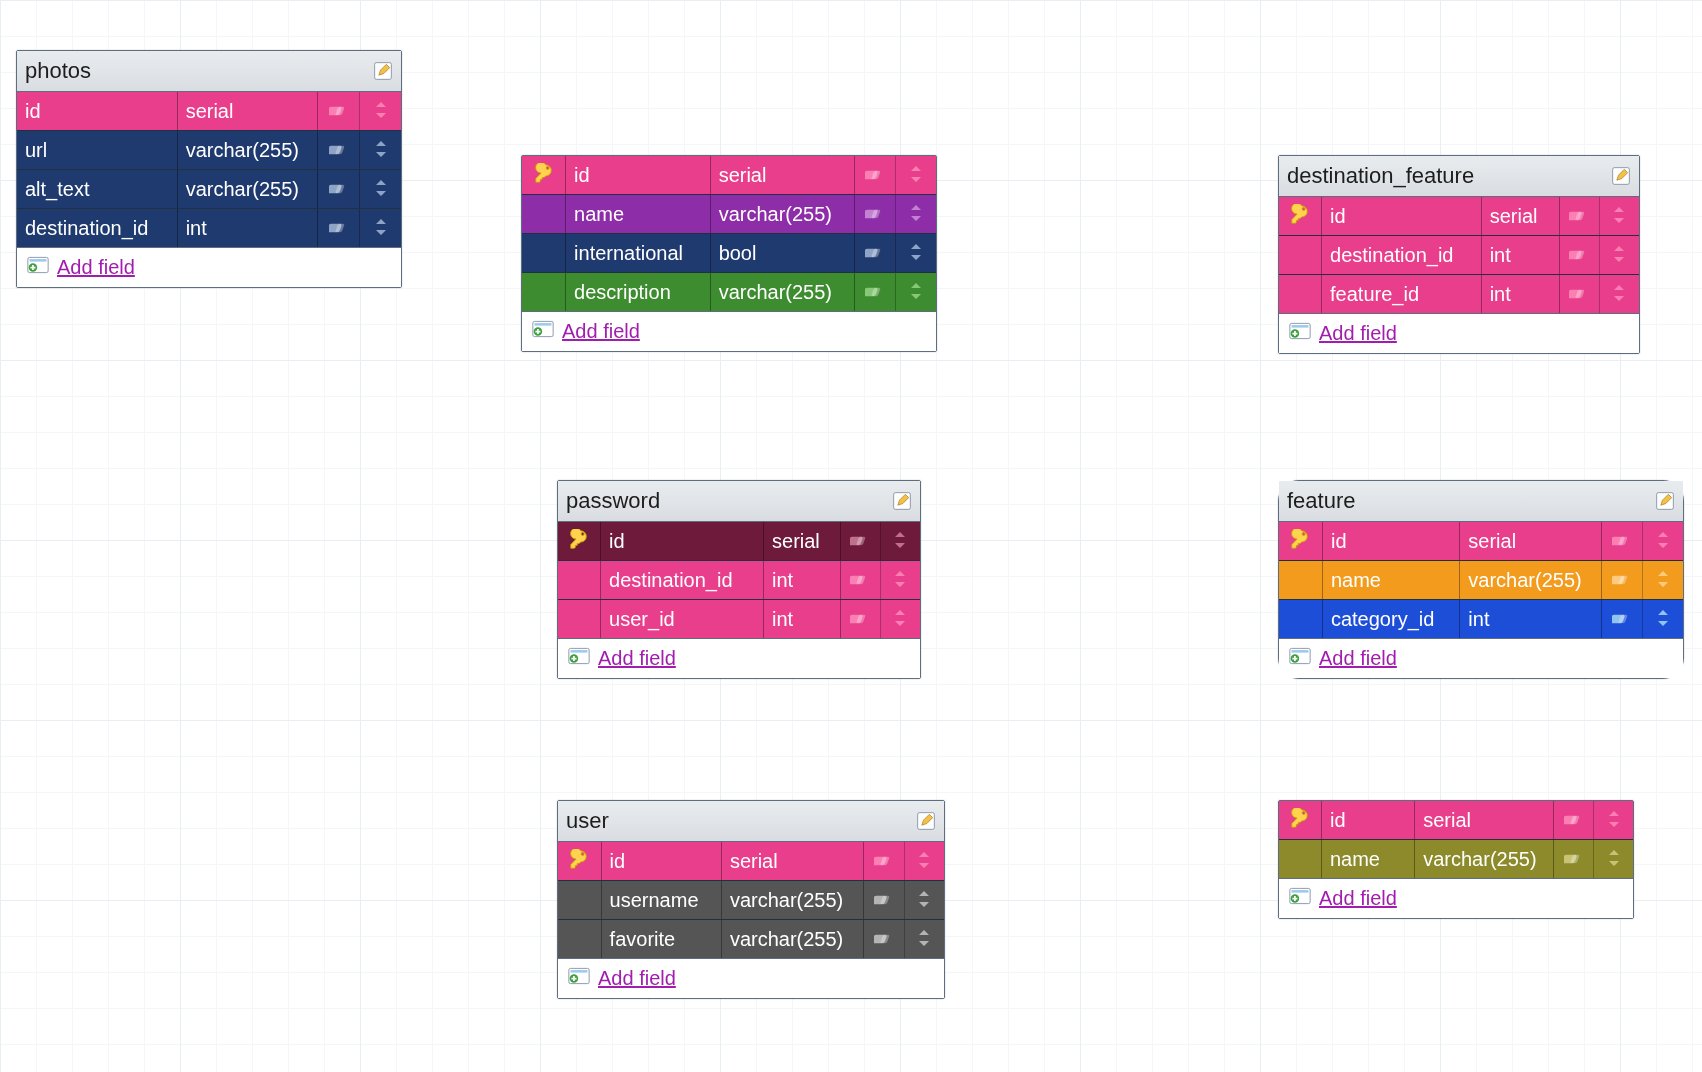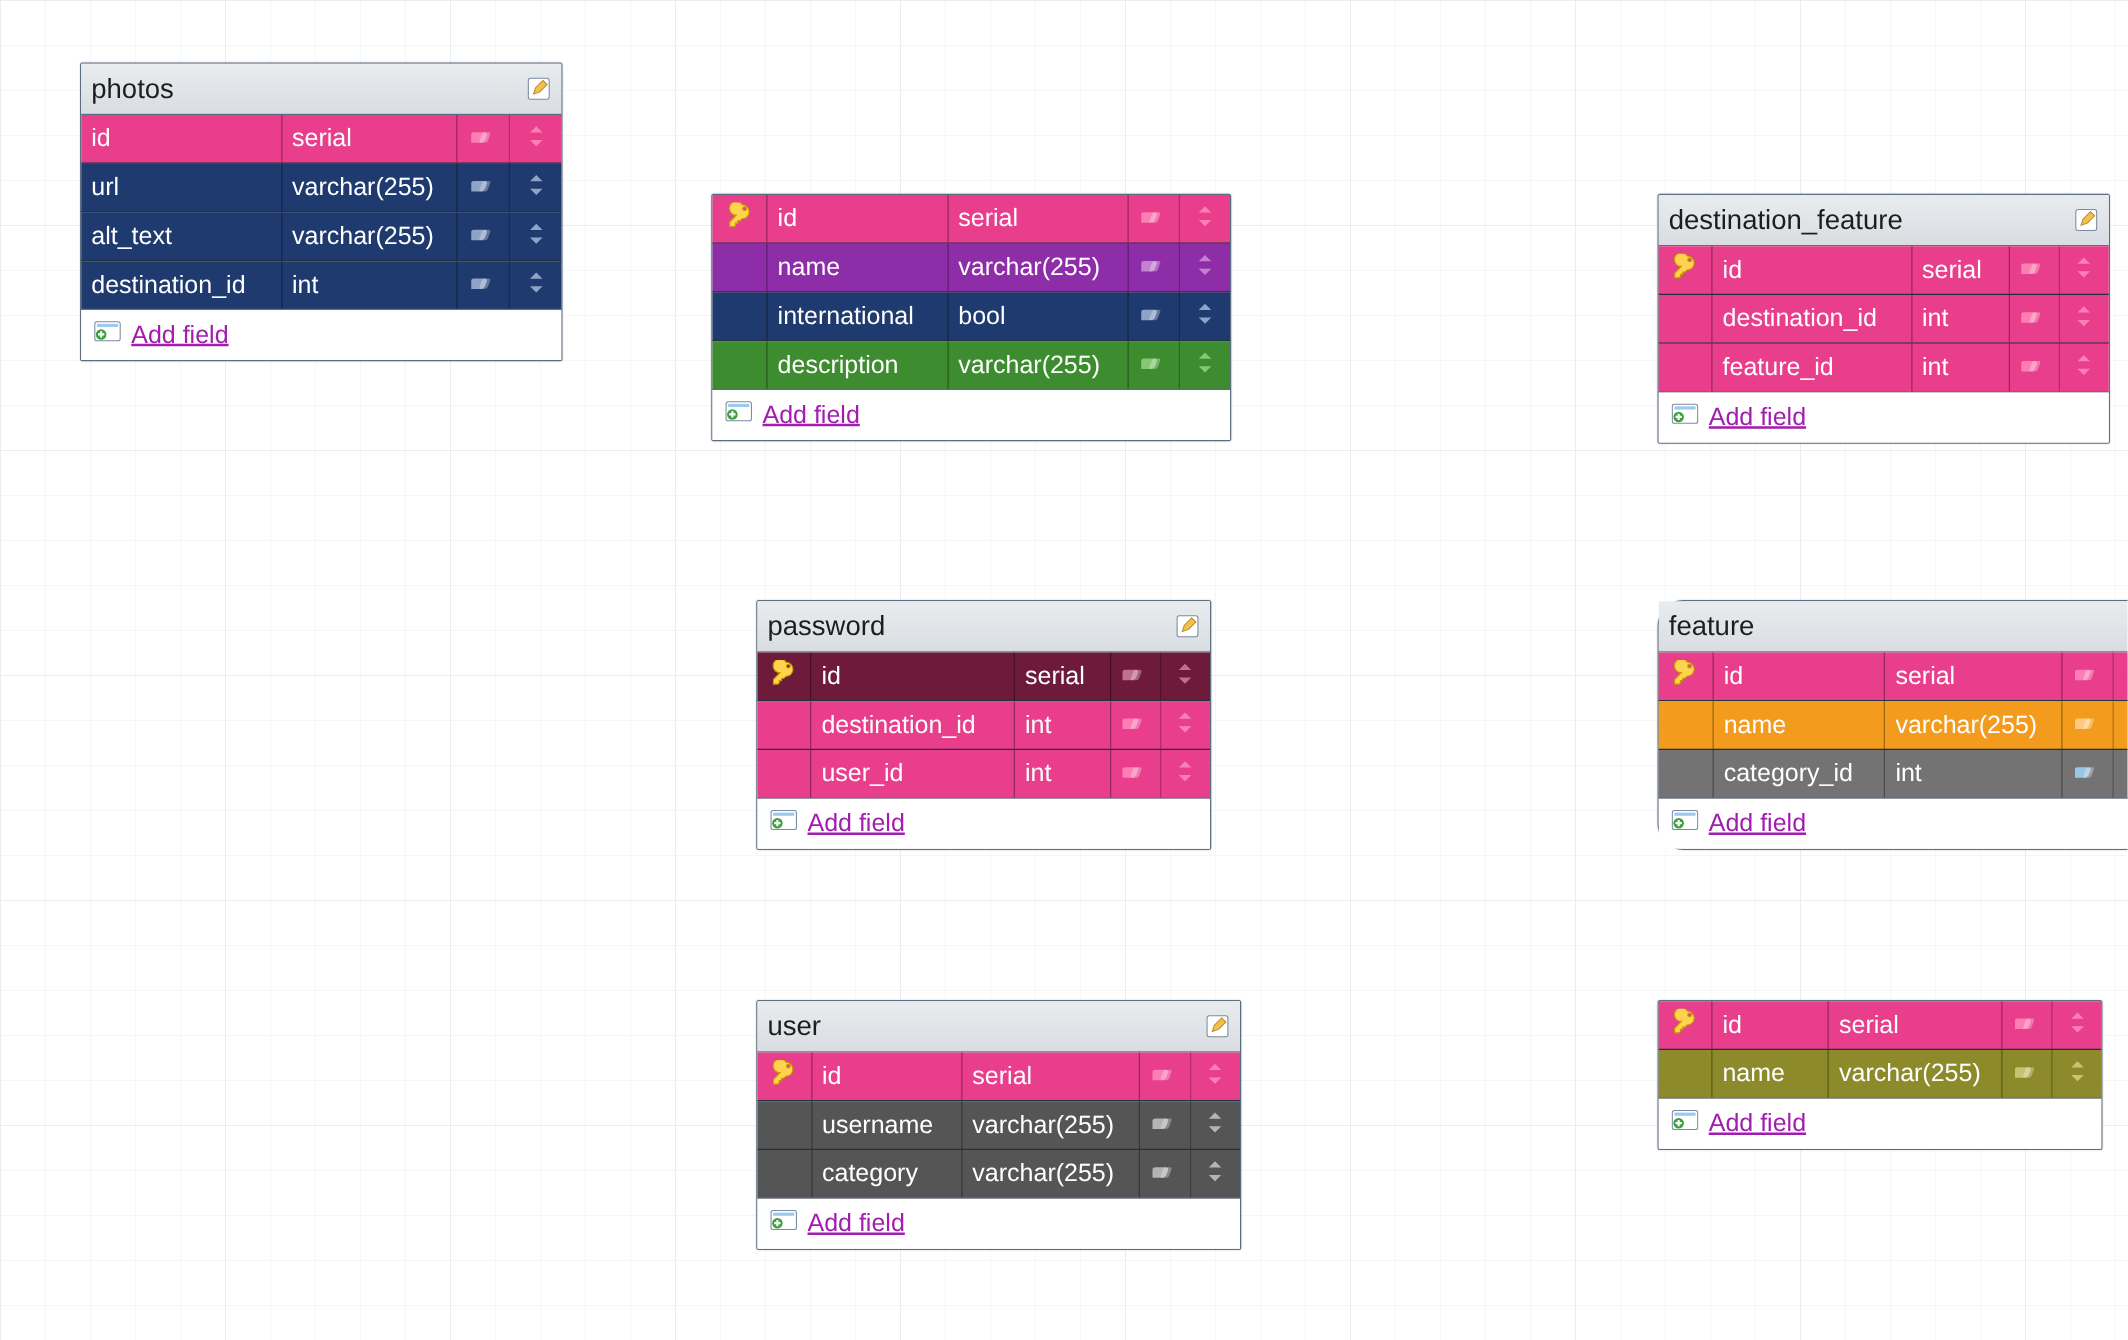--- a/index.html
+++ b/index.html
@@ -24,21 +24,20 @@
   svg.connectors{position:absolute;inset:0;z-index:1;pointer-events:none;}
 
   .tbl{
     position:absolute;
     border:1px solid #5c6e80;
     background:#fff;
     box-shadow:0 0 0 1px rgba(0,0,0,.05);
     z-index:2;
     font-size:20px;
     border-radius:2px;
-    margin-left:48px;
   }
   .tbl-head{
     background:linear-gradient(#e9ecef,#d9dde1);
     border-bottom:1px solid #5c6e80;
     padding:4px 8px 4px 8px;
     font-size:22px;
     color:#1d1d1d;
     display:flex;align-items:center;justify-content:space-between;
     height:32px;
   }
@@ -61,21 +60,21 @@
     color:#0b5db5;font-size:20px;
   }
   .addfield a{color:#a21caf;text-decoration:underline;cursor:pointer;}
   
   .c-pink{background:#e83e8c;}
   .c-navy{background:#1f3a6e;}
   .c-purple{background:#8e2da8;}
   .c-green{background:#3d8c2f;}
   .c-maroon{background:#6e1a3a;}
   .c-orange{background:#f29b1d;}
-  .c-blue{background:#737373;}
+  .c-blue{background:#1d4ed8;}
   .c-olive{background:#8c8a2a;}
   .c-grey{background:#555;}
   
   .key-ic svg{width:22px;height:22px;}
   .erase-ic,.sort-ic{opacity:.9;}
   .erase-ic svg{width:20px;height:14px;}
   .sort-ic svg{width:14px;height:18px;}
   .plus-ic svg{width:22px;height:18px;}
   .edit-ic svg{width:20px;height:20px;}
   
@@ -518,21 +517,21 @@
               </svg></span>
           </div>
           <div class="cell ic2">
             <span class="sort-ic"><svg viewBox="0 0 12 18">
                 <path fill="#bfbfbf" d="M6 1l5 5H1zM6 17l-5-5h10z"></path>
               </svg></span>
           </div>
         </div>
         <div class="row c-grey">
           <div class="cell key"></div>
-          <div class="cell name" style="width: 132px;">category</div>
+          <div class="cell name" style="width: 132px;">favorite</div>
           <div class="cell type" style="width: 160px;">varchar(255)</div>
           <div class="cell ic">
             <span class="erase-ic"><svg viewBox="0 0 24 16">
                 <rect x="1" y="3" width="16" height="10" rx="3" fill="#bfbfbf" transform="skewX(-20)"></rect>
                 <rect x="12" y="3" width="8" height="10" rx="2" fill="#fff" opacity=".35" transform="skewX(-20)"></rect>
               </svg></span>
           </div>
           <div class="cell ic2">
             <span class="sort-ic"><svg viewBox="0 0 12 18">
                 <path fill="#bfbfbf" d="M6 1l5 5H1zM6 17l-5-5h10z"></path>

